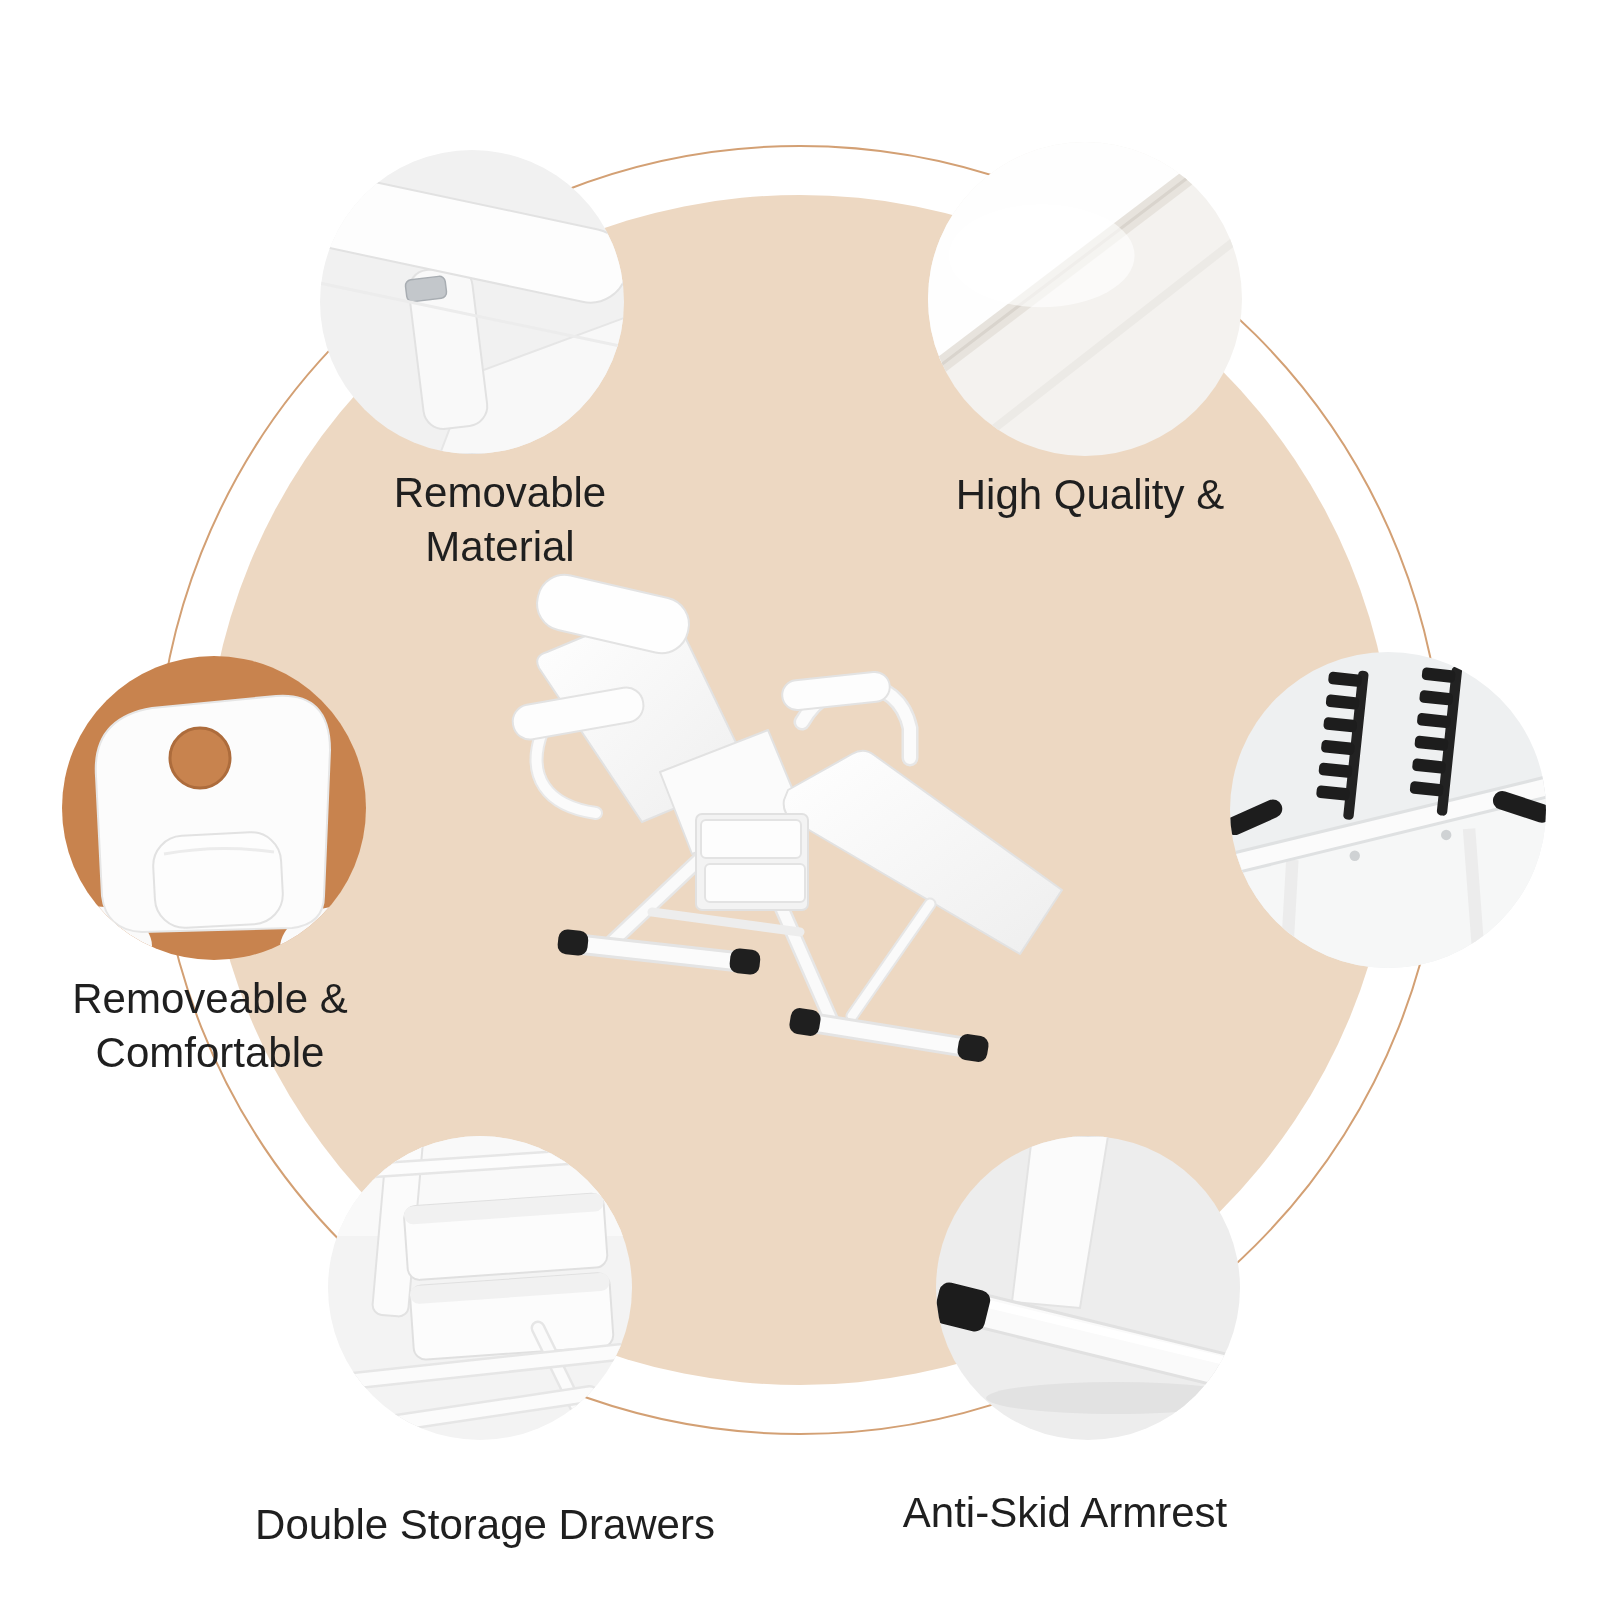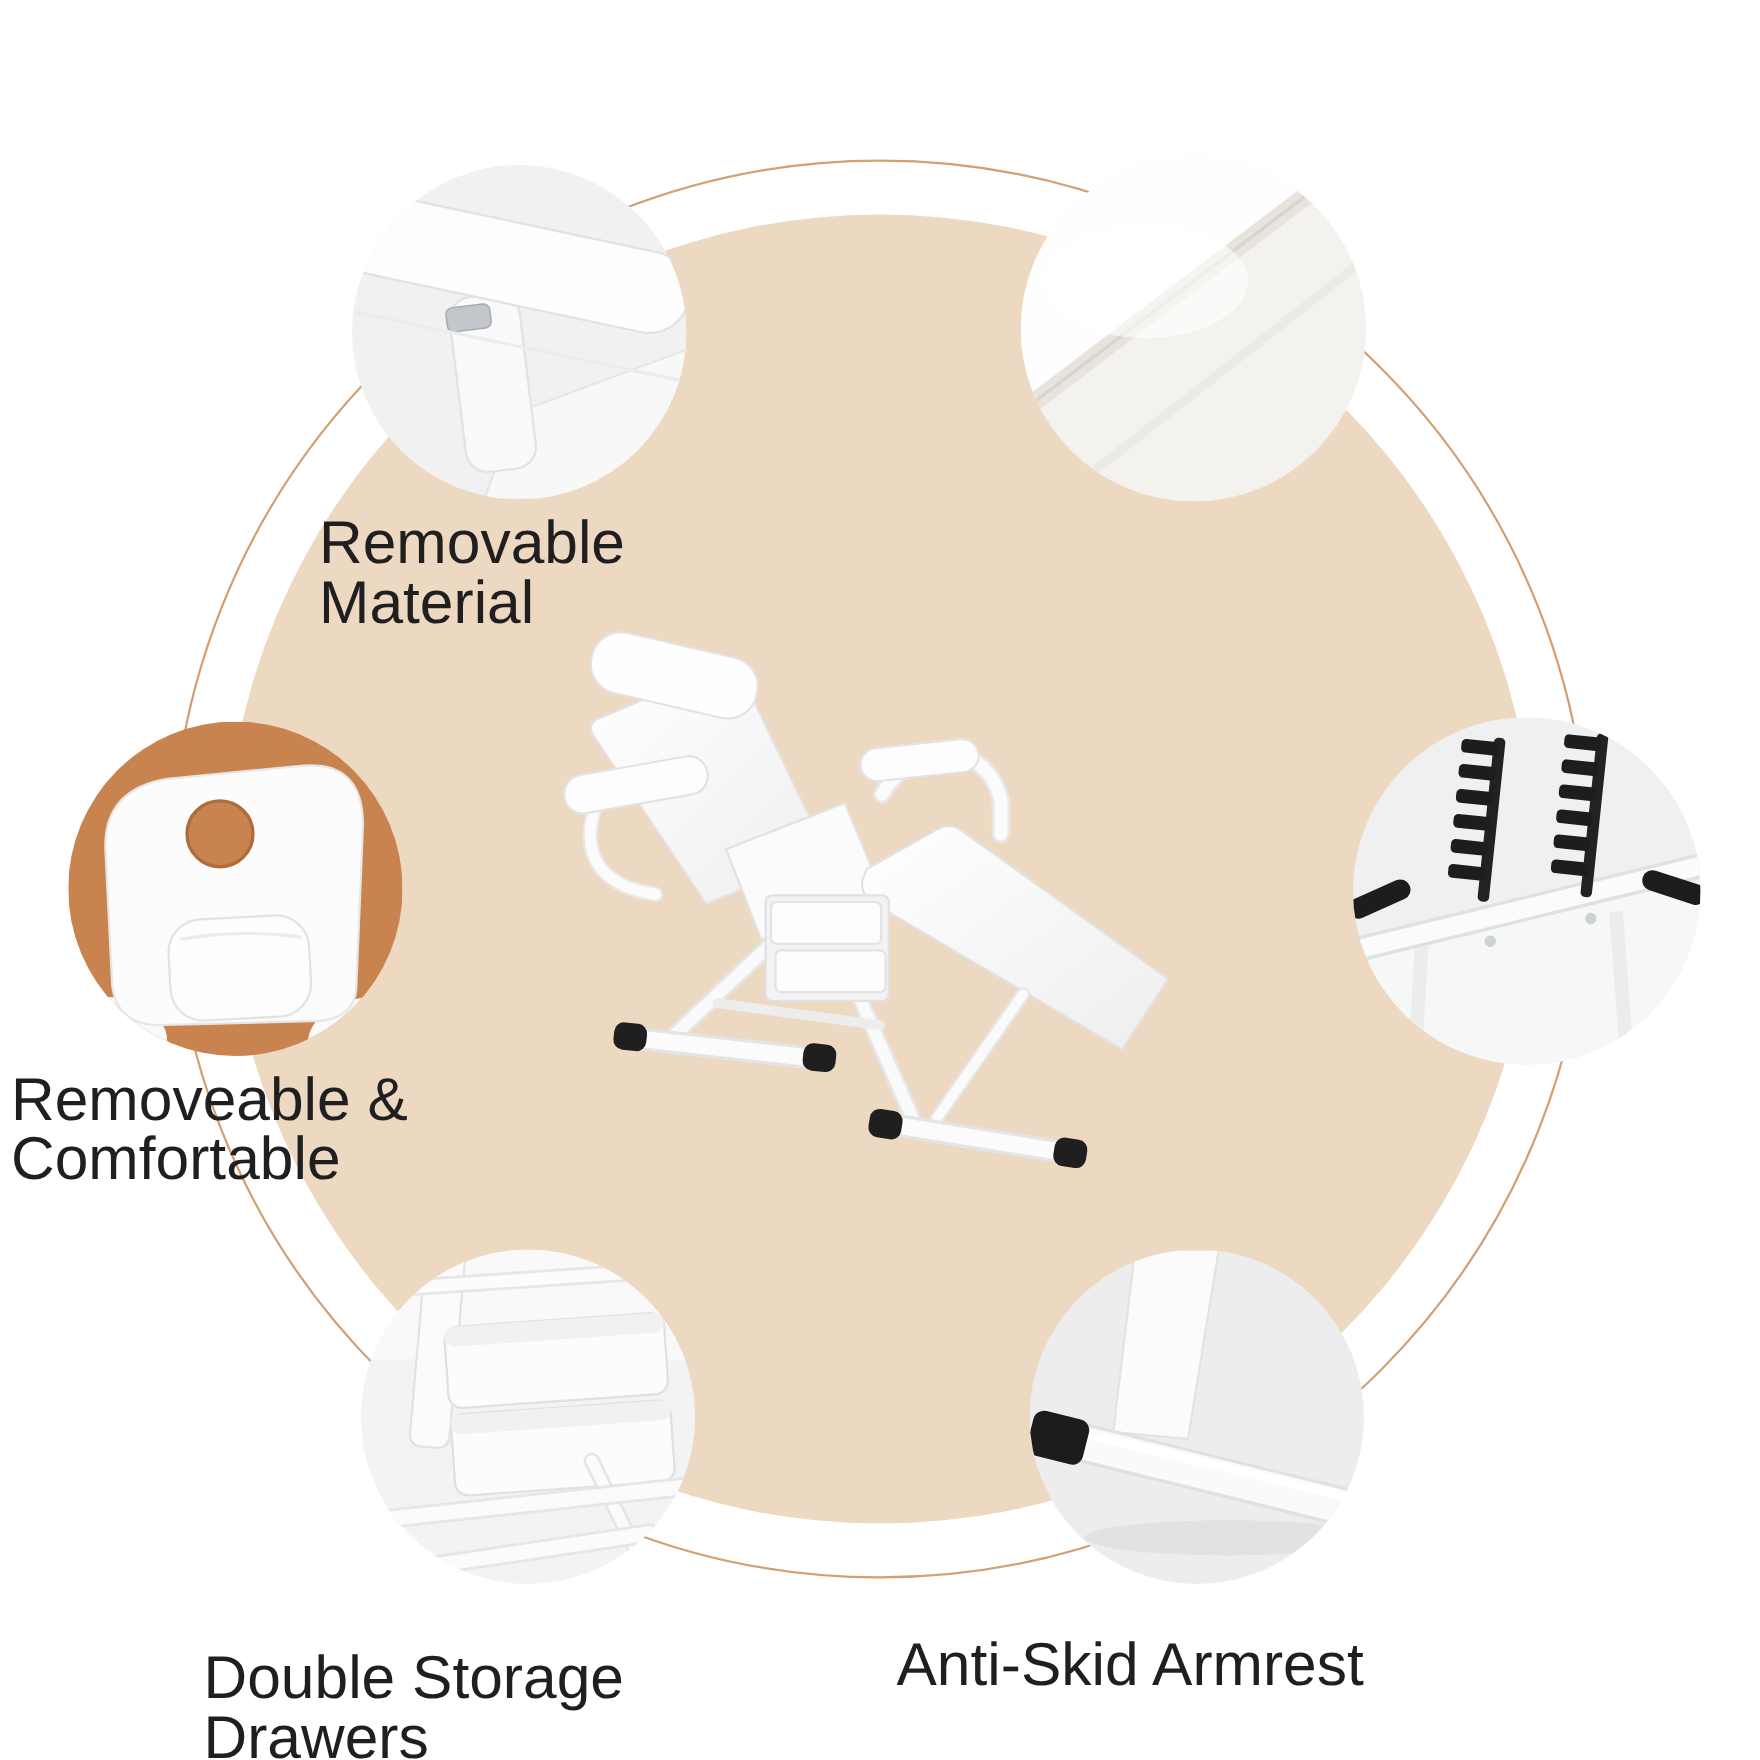--- a/index.html
+++ b/index.html
@@ -11,22 +11,22 @@
     position:absolute;left:155px;top:145px;width:1290px;height:1290px;
     border-radius:50%;border:2px solid var(--ring,#D3A074);box-sizing:border-box;
   }
   .bigc{
     position:absolute;left:205px;top:195px;width:1190px;height:1190px;
     border-radius:50%;background:var(--beige-circle,#EDD8C2);
   }
   .callout{position:absolute;border-radius:50%;overflow:hidden;}
   .callout svg{display:block;width:100%;height:100%;}
   .label{
-    position:absolute;text-align:left;color:var(--text,#1F1F1F);
-    font-size:55px;line-height:54px;font-weight:400;
+    position:absolute;text-align:center;color:var(--text,#1F1F1F);
+    font-size:42px;line-height:54px;font-weight:400;
   }
   .chair{position:absolute;left:500px;top:570px;width:580px;height:540px;}
 </style>
 </head>
 <body>
 
 <div class="canvas">
 
   <div class="ring"></div>
   <div class="bigc"></div>
@@ -181,20 +181,21 @@
       <rect x="0" y="150" width="52" height="42" rx="10" transform="rotate(14 26 171)" fill="#1c1c1c"></rect>
     </svg>
   </div>
 
   <div class="label" style="left:290px;top:466px;width:420px;">
     <div>Removable</div>
     <div>Material</div>
   </div>
 
   <div class="label" style="left:840px;top:468px;width:500px;">
+    <div>High Quality &amp;</div>
   </div>
 
   <div class="label" style="left:10px;top:972px;width:400px;">
     <div>Removeable &amp;</div>
     <div>Comfortable</div>
   </div>
 
 
   <div class="label" style="left:185px;top:1498px;width:600px;">
     <div>Double Storage Drawers</div>

